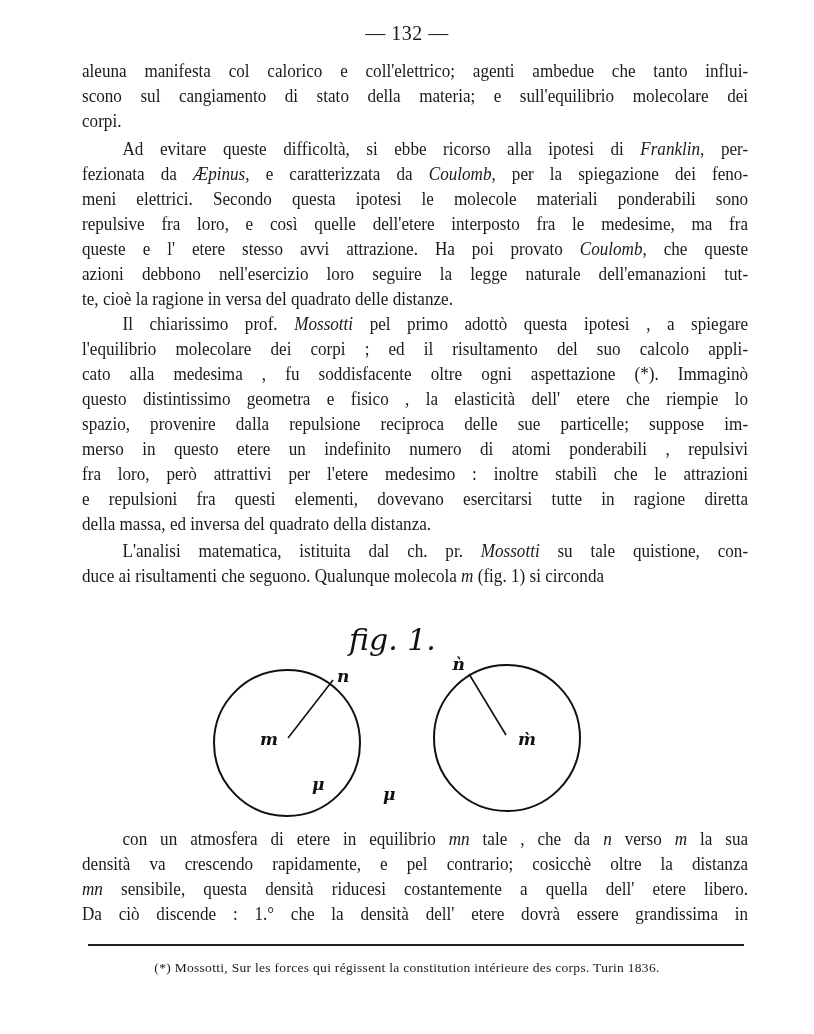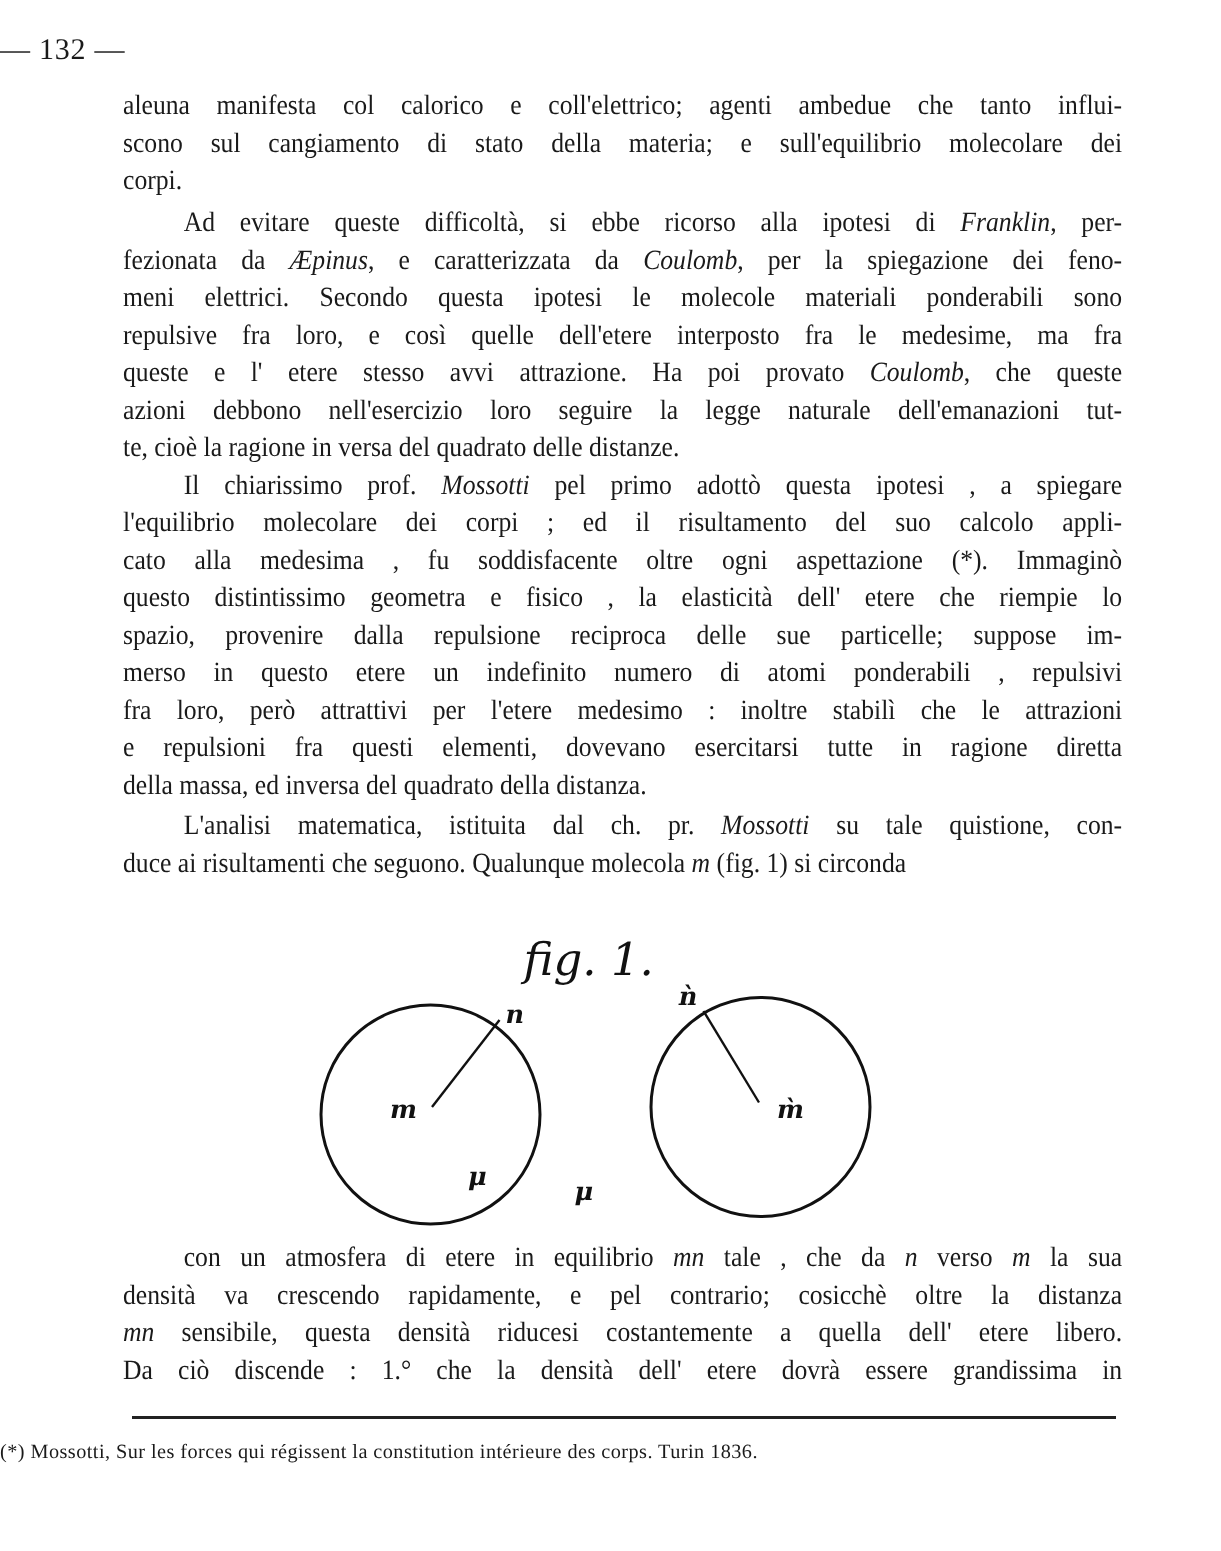--- a/index.html
+++ b/index.html
@@ -1,34 +1,34 @@
 <!DOCTYPE html>
 <html><head>
 <meta charset="utf-8">
 <style>
   html, body { margin: 0; padding: 0; background: #ffffff; }
   body { width: 814px; height: 1034px; position: relative; overflow: hidden;
          font-family: "Liberation Serif", "DejaVu Serif", serif; color: #1a1a1a; }
-  .page-number { position: absolute; top: 22px; left: 0; width: 814px; text-align: left;
+  .page-number { position: absolute; top: 22px; left: 0; width: 814px; text-align: center;
                  font-size: 20px; letter-spacing: 0.5px; }
   .body-text { position: absolute; left: 82px; width: 666px; font-size: 18.6px; line-height: 25px;
                transform: scaleX(0.92); transform-origin: left top; }
   .line { display: block; white-space: nowrap; text-align: justify; text-align-last: justify; width: 724px; }
   .line.last { text-align-last: left; }
   .indent { padding-left: 44px; width: 680px; }
   em { font-style: italic; }
   #block1 { top: 58px; }
   #block2 { top: 136px; }
   #block3 { top: 311px; }
   #block4 { top: 538px; }
   #block5 { top: 826px; }
   .figure { position: absolute; left: 184px; top: 600px; width: 420px; height: 220px; }
   .figure svg { width: 420px; height: 220px; }
   .rule { position: absolute; left: 88px; top: 944px; width: 656px; height: 2px; background: #222; }
-  .footnote { position: absolute; top: 960px; left: 0; width: 814px; text-align: left;
+  .footnote { position: absolute; top: 960px; left: 0; width: 814px; text-align: center;
               font-size: 13.5px; letter-spacing: 0.3px; }
 </style>
 </head>
 <body>
 
 <div class="page-number">— 132 —</div>
 
 <div class="body-text" id="block1">
   <span class="line">aleuna manifesta col calorico e coll'elettrico; agenti ambedue che tanto influi-</span>
   <span class="line">scono sul cangiamento di stato della materia; e sull'equilibrio molecolare dei</span>

